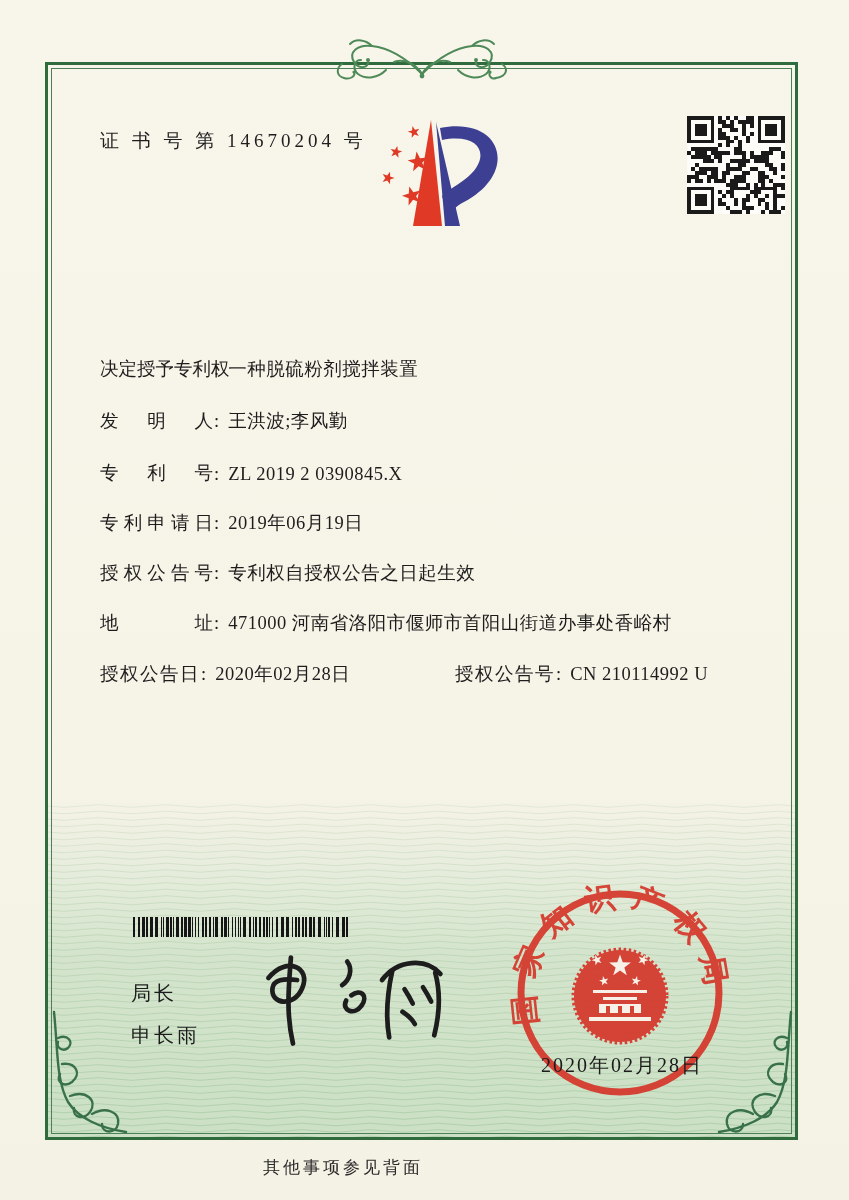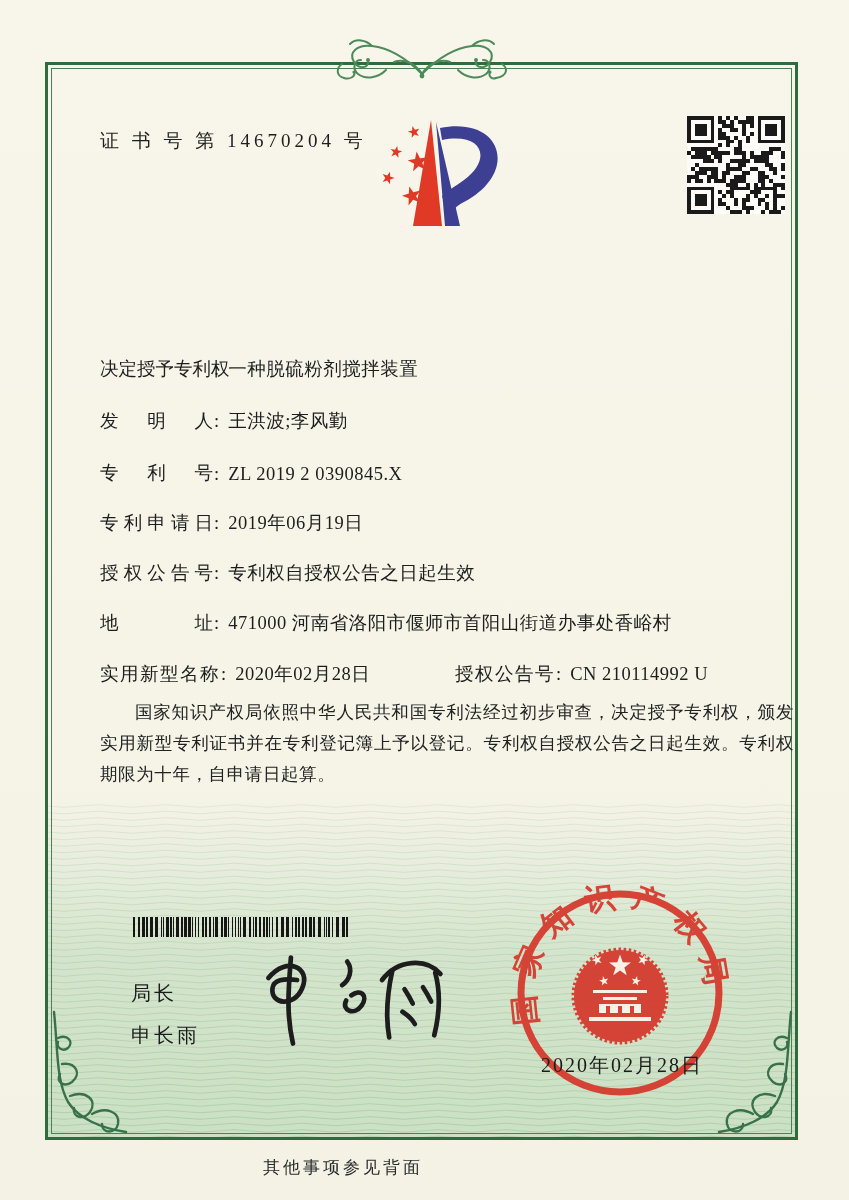--- a/index.html
+++ b/index.html
@@ -458,29 +458,28 @@
     <div class="frow" style="top:510px;">
       <span class="flabel">专利申请日</span><span class="fcolon">:</span><span class="fvalue">2019年06月19日</span>
     </div>
     <div class="frow" style="top:560px;">
       <span class="flabel">授权公告号</span><span class="fcolon">:</span><span class="fvalue">专利权自授权公告之日起生效</span>
     </div>
     <div class="frow" style="top:610px;">
       <span class="flabel">地址</span><span class="fcolon">:</span><span class="fvalue">471000 河南省洛阳市偃师市首阳山街道办事处香峪村</span>
     </div>
     <div class="frow" style="top:661px; width:700px;">
-      <span class="glabel">实用新型名称</span><span class="fcolon">:</span><span class="fvalue">2020年02月28日</span>
+      <span class="glabel">授权公告日</span><span class="fcolon">:</span><span class="fvalue">2020年02月28日</span>
       <span class="grant-pair2">
         <span class="glabel">授权公告号</span><span class="fcolon">:</span><span class="fvalue">CN 210114992 U</span>
       </span>
     </div>
   </div>
 
   <div class="paras">
-    <p>国家知识产权局依照中华人民共和国专利法经过初步审查，决定授予专利权，颁发实用新型专利证书并在专利登记簿上予以登记。专利权自授权公告之日起生效。专利权期限为十年，自申请日起算。</p>
   </div>
 
   <div class="barcode" id="barcode"><i style="width: 2px;"></i><b style="width: 3px;"></b><i style="width: 2px;"></i><b style="width: 2px;"></b><i style="width: 3px;"></i><b style="width: 1px;"></b><i style="width: 2px;"></i><b style="width: 2px;"></b><i style="width: 3px;"></i><b style="width: 2px;"></b><i style="width: 3px;"></i><b style="width: 3px;"></b><i style="width: 1px;"></i><b style="width: 1px;"></b><i style="width: 1px;"></i><b style="width: 2px;"></b><i style="width: 3px;"></i><b style="width: 1px;"></b><i style="width: 2px;"></i><b style="width: 1px;"></b><i style="width: 1px;"></i><b style="width: 2px;"></b><i style="width: 3px;"></i><b style="width: 2px;"></b><i style="width: 2px;"></i><b style="width: 1px;"></b><i style="width: 3px;"></i><b style="width: 1px;"></b><i style="width: 3px;"></i><b style="width: 1px;"></b><i style="width: 1px;"></i><b style="width: 2px;"></b><i style="width: 1px;"></i><b style="width: 2px;"></b><i style="width: 1px;"></i><b style="width: 3px;"></b><i style="width: 2px;"></i><b style="width: 1px;"></b><i style="width: 2px;"></i><b style="width: 2px;"></b><i style="width: 2px;"></i><b style="width: 2px;"></b><i style="width: 1px;"></i><b style="width: 1px;"></b><i style="width: 3px;"></i><b style="width: 3px;"></b><i style="width: 2px;"></i><b style="width: 1px;"></b><i style="width: 3px;"></i><b style="width: 1px;"></b><i style="width: 1px;"></i><b style="width: 3px;"></b><i style="width: 1px;"></i><b style="width: 2px;"></b><i style="width: 1px;"></i><b style="width: 2px;"></b><i style="width: 1px;"></i><b style="width: 1px;"></b><i style="width: 1px;"></i><b style="width: 2px;"></b><i style="width: 3px;"></i><b style="width: 3px;"></b><i style="width: 2px;"></i><b style="width: 2px;"></b><i style="width: 1px;"></i><b style="width: 1px;"></b><i style="width: 2px;"></i><b style="width: 2px;"></b><i style="width: 2px;"></i><b style="width: 2px;"></b><i style="width: 2px;"></i><b style="width: 1px;"></b><i style="width: 2px;"></i><b style="width: 1px;"></b><i style="width: 1px;"></i><b style="width: 2px;"></b><i style="width: 1px;"></i><b style="width: 3px;"></b><i style="width: 2px;"></i><b style="width: 3px;"></b><i style="width: 3px;"></i><b style="width: 2px;"></b><i style="width: 3px;"></i><b style="width: 3px;"></b><i style="width: 1px;"></i><b style="width: 2px;"></b><i style="width: 2px;"></i><b style="width: 1px;"></b><i style="width: 2px;"></i><b style="width: 2px;"></b><i style="width: 2px;"></i><b style="width: 1px;"></b><i style="width: 2px;"></i><b style="width: 2px;"></b><i style="width: 3px;"></i><b style="width: 1px;"></b><i style="width: 2px;"></i><b style="width: 3px;"></b><i style="width: 3px;"></i><b style="width: 3px;"></b><i style="width: 1px;"></i><b style="width: 1px;"></b><i style="width: 1px;"></i><b style="width: 1px;"></b><i style="width: 2px;"></i><b style="width: 2px;"></b><i style="width: 1px;"></i><b style="width: 3px;"></b><i style="width: 3px;"></i><b style="width: 3px;"></b><i style="width: 3px;"></i><b style="width: 1px;"></b><i style="width: 2px;"></i><b style="width: 1px;"></b></div>
 
   <div class="signer-title">局长</div>
   <div class="signer-name">申长雨</div>
 
   <div class="signature">
     <svg viewBox="0 0 210 100">
       <g fill="none" stroke="#1d1d1d" stroke-width="4.6" stroke-linecap="round">

